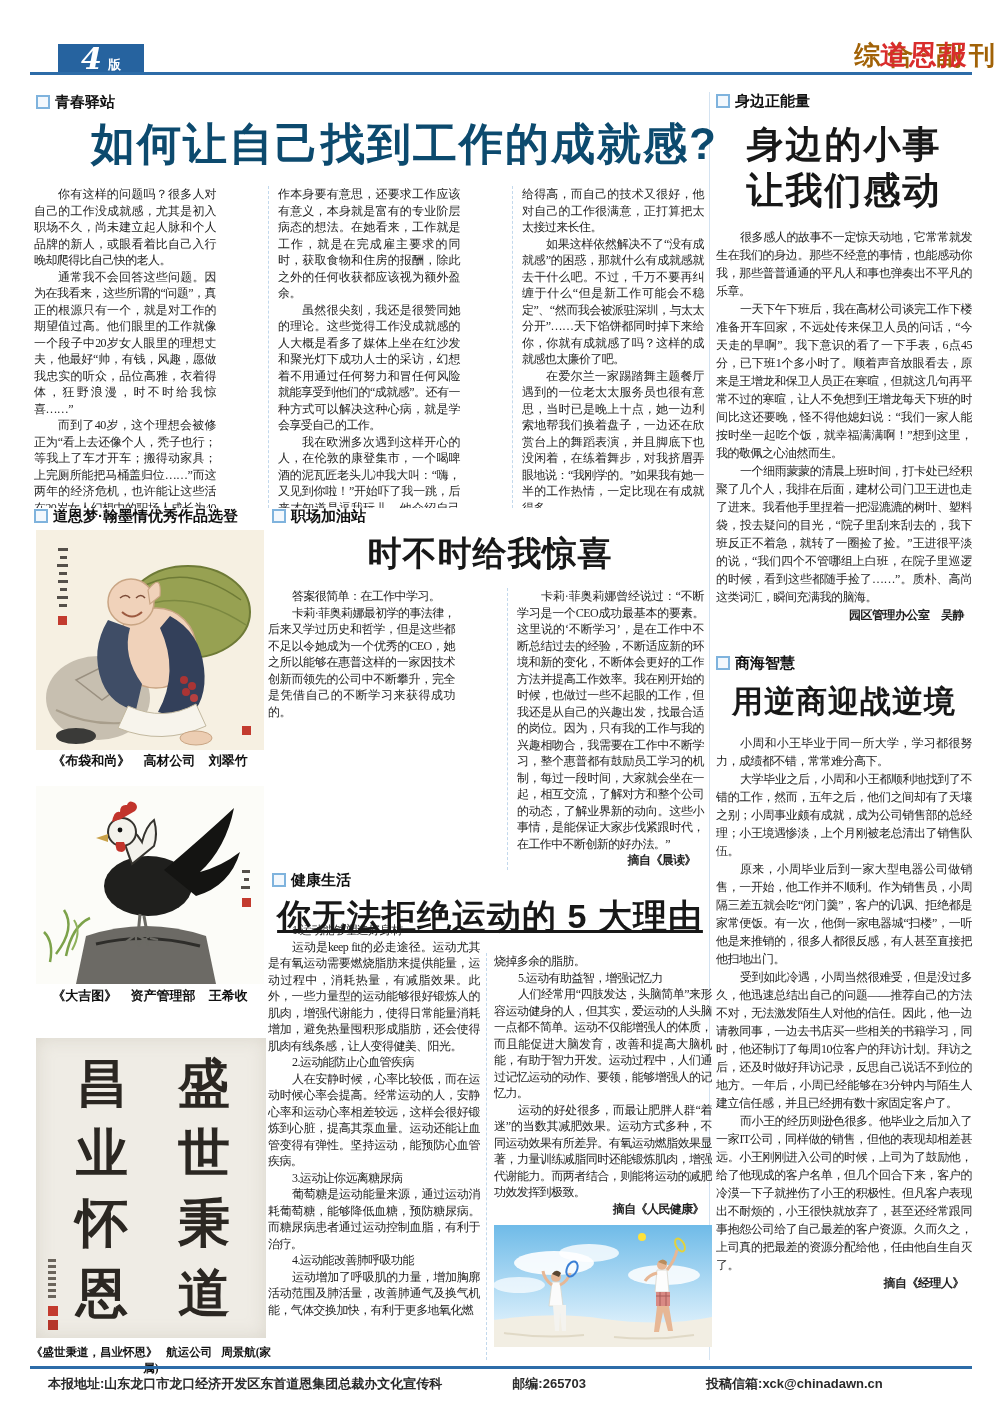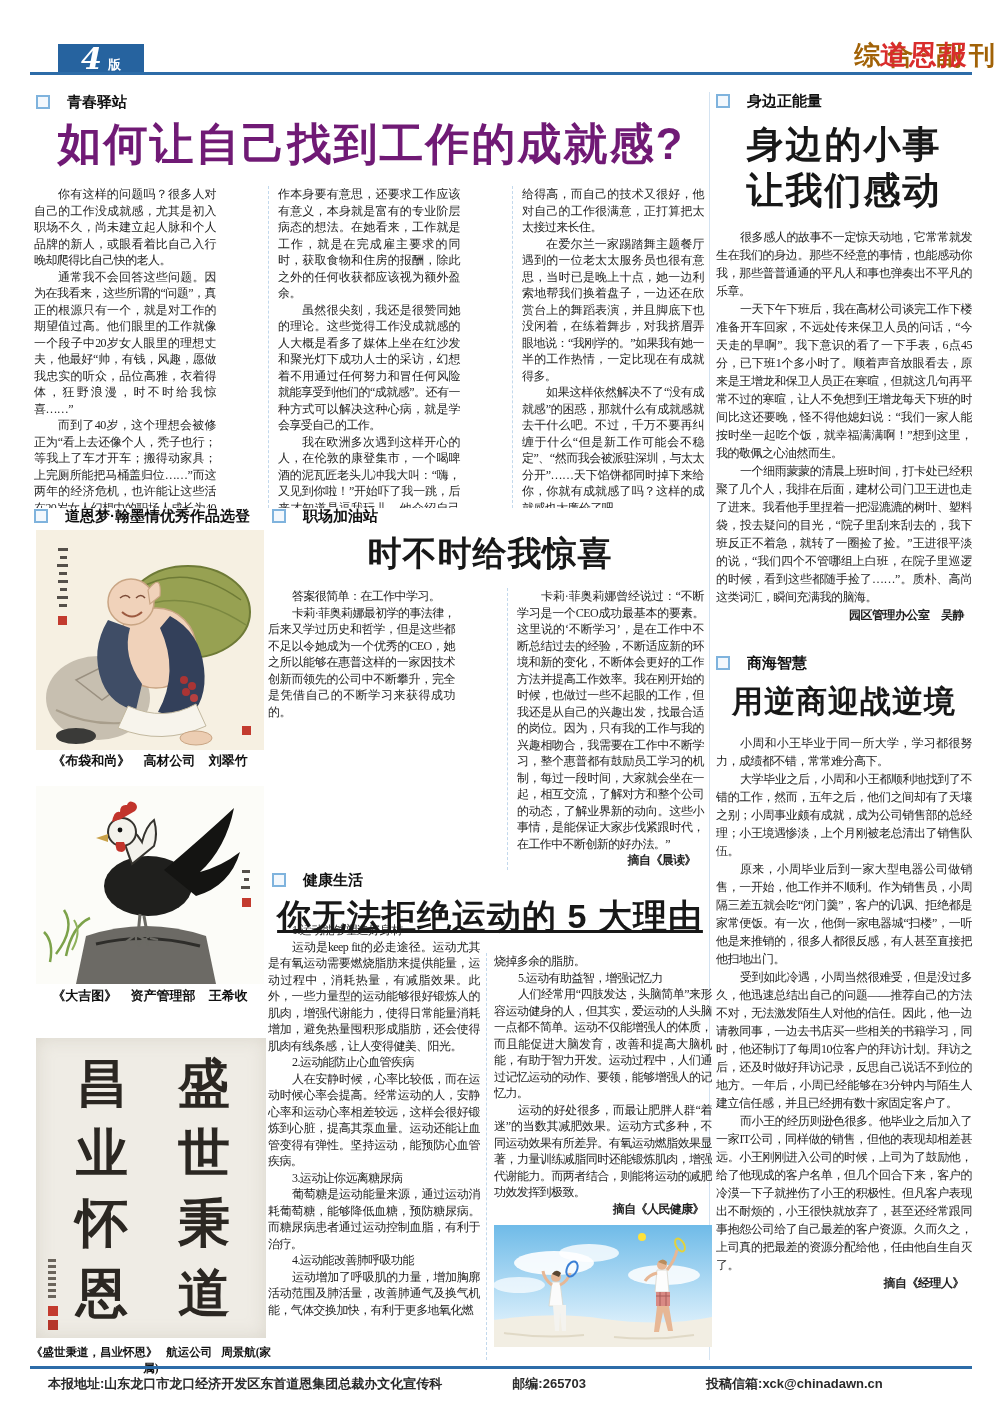--- a/index.html
+++ b/index.html
@@ -9,26 +9,26 @@
   .pagenum{position:absolute;left:58px;top:44px;width:86px;height:30px;background:#26639f;
            color:#fff;display:flex;align-items:flex-end;justify-content:center;gap:6px;padding-bottom:2px;box-sizing:border-box;}
   .pagenum .num{font:italic bold 30px/26px "DejaVu Serif",serif;}
   .pagenum .word{font:bold 13px/15px "Liberation Sans",sans-serif;}
   .hsection{position:absolute;left:0;right:0;top:40px;text-align:right;
             font:bold 26px/30px "Liberation Sans",sans-serif;letter-spacing:7px;color:#a16207;}
   .masthead{position:absolute;right:32px;top:40px;font:bold 27px/30px "DejaVu Serif",serif;
             color:#d92c2c;letter-spacing:3px;transform:skewX(-3deg);}
   .hrule{position:absolute;left:30px;top:72px;width:942px;height:3px;background:#2d6ca8;}
   
-  .seclabel{display:flex;align-items:center;gap:17px;font:bold 15px/18px "Liberation Sans",sans-serif;color:#111;}
+  .seclabel{display:flex;align-items:center;gap:5px;font:bold 15px/18px "Liberation Sans",sans-serif;color:#111;}
   .seclabel .sq{width:10px;height:10px;border:2px solid #7fb3dd;background:#f3f8fd;flex:none;}
   .abs{position:absolute;}
   
-  .red-title{position:absolute;left:30px;top:114px;width:682px;text-align:center;
-             font:bold 44px/60px "Liberation Sans",sans-serif;color:#701a75;letter-spacing:2px;}
+  .red-title{position:absolute;left:36px;top:114px;width:682px;text-align:right;
+             font:bold 44px/60px "Liberation Sans",sans-serif;color:#0c4a6e;letter-spacing:2px;}
   .mid-title{position:absolute;text-align:center;font:bold 34px/46px "Liberation Sans",sans-serif;color:#181818;letter-spacing:1px;}
   
   .bodytext{font-size:12px;line-height:16.5px;letter-spacing:-0.6px;text-align:justify;color:#1e1e1e;gap:44px;}
   .bodytext p{margin:0;text-indent:2em;}
   .bodytext p.cont{text-indent:0;}
   .byline{font-weight:bold;text-align:right;padding-right:8px;margin-top:4px;text-indent:0 !important;}
   .cols{position:absolute;display:flex;overflow:hidden;}
   .cols .col{flex:1;padding:0 8px 0 0;box-sizing:border-box;}
   .cols .col + .col{border-left:1px dashed #c2d8ec;padding-left:9px;}
   
@@ -83,22 +83,22 @@
       <p>而到了40岁，这个理想会被修正为“看上去还像个人，秃子也行；等我上了车才开车；搬得动家具；上完厕所能把马桶盖归位……”而这两年的经济危机，也许能让这些活在20岁女人幻想中的职场人成长为40岁。</p>
       <p>专栏作家露西·凯拉韦分析，要求工</p>
     </div>
     <div class="col">
       <p class="cont">作本身要有意思，还要求工作应该有意义，本身就是富有的专业阶层病态的想法。在她看来，工作就是工作，就是在完成雇主要求的同时，获取食物和住房的报酬，除此之外的任何收获都应该视为额外盈余。</p>
       <p>虽然很尖刻，我还是很赞同她的理论。这些觉得工作没成就感的人大概是看多了媒体上坐在红沙发和聚光灯下成功人士的采访，幻想着不用通过任何努力和冒任何风险就能享受到他们的“成就感”。还有一种方式可以解决这种心病，就是学会享受自己的工作。</p>
       <p>我在欧洲多次遇到这样开心的人，在伦敦的康登集市，一个喝啤酒的泥瓦匠老头儿冲我大叫：“嗨，又见到你啦！”开始吓了我一跳，后来才知道是逗我玩儿。他介绍自己从威尔士过来打工，因为这里工钱</p>
     </div>
     <div class="col">
       <p class="cont">给得高，而自己的技术又很好，他对自己的工作很满意，正打算把太太接过来长住。</p>
+      <p>如果这样依然解决不了“没有成就感”的困惑，那就什么有成就感就去干什么吧。不过，千万不要再纠缠于什么“但是新工作可能会不稳定”、“然而我会被派驻深圳，与太太分开”……天下馅饼都同时掉下来给你，你就有成就感了吗？这样的成就感也太廉价了吧。</p>
       <p>在爱尔兰一家踢踏舞主题餐厅遇到的一位老太太服务员也很有意思，当时已是晚上十点，她一边利索地帮我们换着盘子，一边还在欣赏台上的舞蹈表演，并且脚底下也没闲着，在练着舞步，对我挤眉弄眼地说：“我刚学的。”如果我有她一半的工作热情，一定比现在有成就得多。</p>
-      <p>如果这样依然解决不了“没有成就感”的困惑，那就什么有成就感就去干什么吧。不过，千万不要再纠缠于什么“但是新工作可能会不稳定”、“然而我会被派驻深圳，与太太分开”……天下馅饼都同时掉下来给你，你就有成就感了吗？这样的成就感也太廉价了吧。</p>
       <p class="byline">摘自《职场》</p>
     </div>
   </div>
 
   <div class="seclabel abs" style="left:34px;top:507px;">
     <span class="sq"></span>
     <span>道恩梦·翰墨情优秀作品选登</span>
   </div>
 
   <div class="artframe" style="left:36px;top:530px;width:228px;height:220px;">

